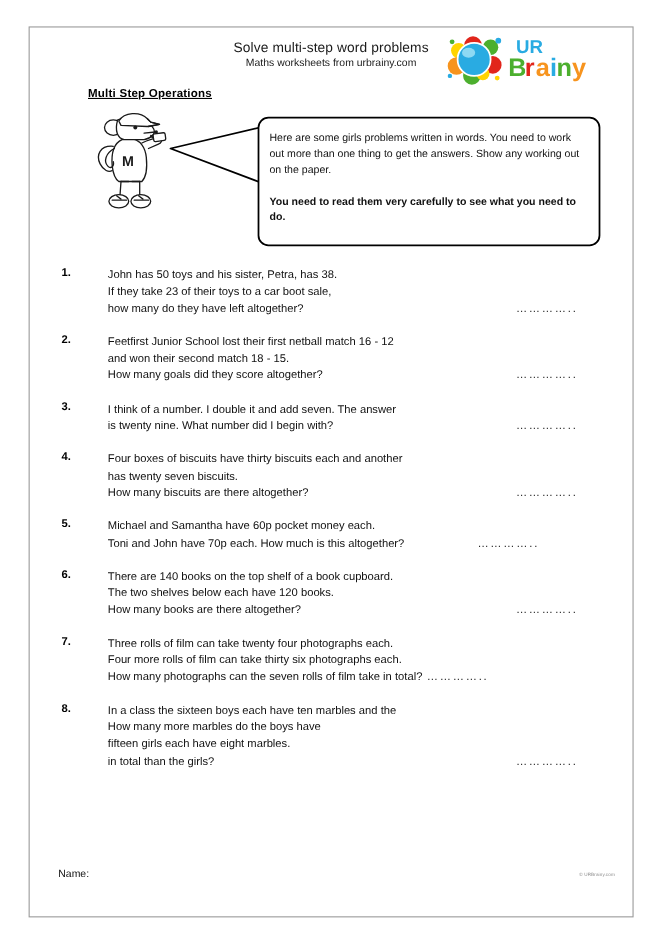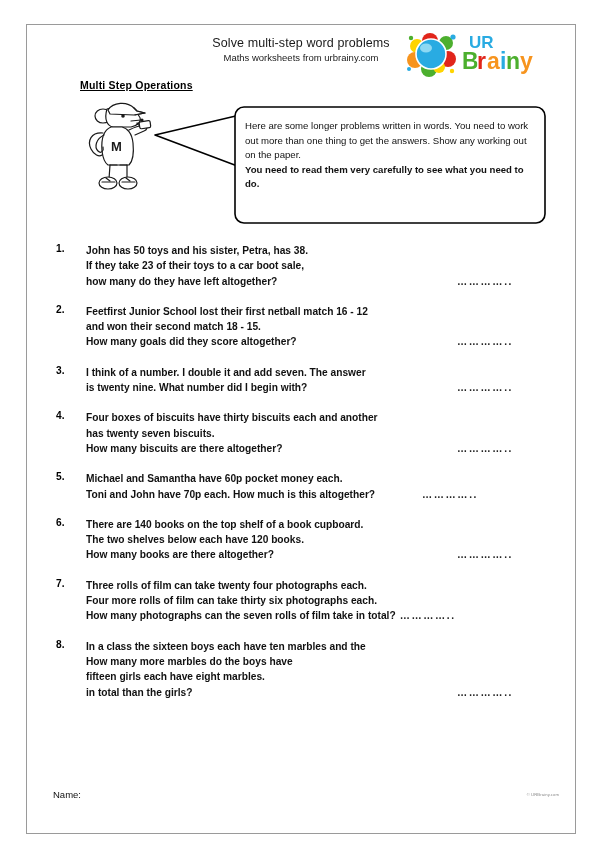--- a/index.html
+++ b/index.html
@@ -103,21 +103,21 @@
     position: absolute;
     left: 123px;
     top: 16px;
     width: 285px;
     font-size: 9.6px;
     line-height: 14.6px;
     color: #111;
   }
   .bubble-text .para2 {
     font-weight: bold;
-    margin-top: 0;
+    margin-top: 14px;
   }
 
   
   .questions {
     position: absolute;
     left: 0;
     top: 218px;
     width: 100%;
   }
   .question {
@@ -128,23 +128,22 @@
   .q-num {
     position: absolute;
     left: 29px;
     top: 0;
     width: 22px;
     font-size: 10.2px;
     font-weight: bold;
     color: #000;
   }
   .q-body {
-    margin-left: 30px;
+    margin-left: 42px;
     margin-right: 10px;
-    font-weight: bold;
   }
   .q-line {
     position: relative;
     font-size: 10.2px;
     line-height: 15.3px;
     color: #111;
     white-space: nowrap;
   }
   .dots {
     position: absolute;
@@ -271,21 +270,21 @@
       <path d="M29 79 L33 82 M49 79 L53 82"></path>
     </svg>
   </div>
 
   <div class="bubble-wrap">
     <svg class="bubble-svg" width="430" height="125" viewBox="0 0 430 125" xmlns="http://www.w3.org/2000/svg">
       <path d="M118 12 L33 32 L118 64 Z" fill="#ffffff" stroke="#000000" stroke-width="1.6" stroke-linejoin="round"></path>
       <rect x="113" y="4" width="310" height="116" rx="9" ry="9" fill="#ffffff" stroke="#000000" stroke-width="1.6"></rect>
     </svg>
     <div class="bubble-text">
-      <div class="para1">Here are some longer problems written in words. You need to work out more than one thing to get the answers. Show any working out on the paper.</div>
+      <div class="para1">Here are some girls problems written in words. You need to work out more than one thing to get the answers. Show any working out on the paper.</div>
       <div class="para2">You need to read them very carefully to see what you need to do.</div>
     </div>
   </div>
 
   <div class="questions" id="questions-container">
       <div class="question">
         <div class="q-num">1.</div>
         <div class="q-body">
           <div class="q-line"><span>John has 50 toys and his sister, Petra, has 38.</span></div>
           <div class="q-line"><span>If they take 23 of their toys to a car boot sale,</span></div>

